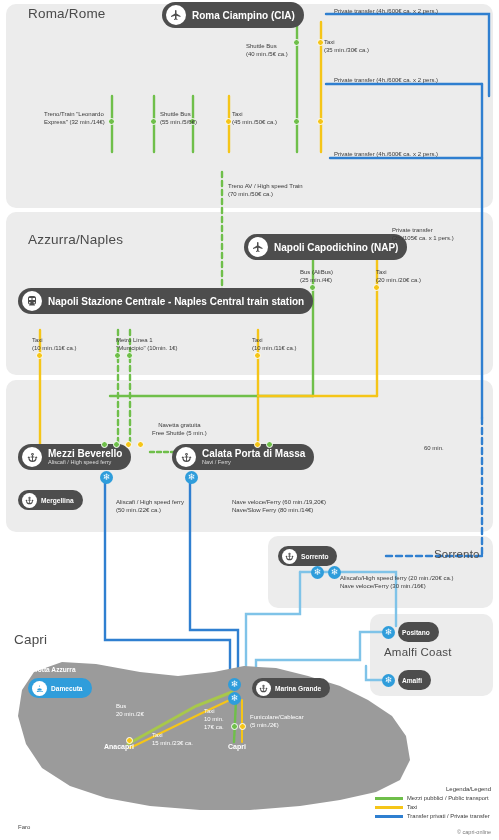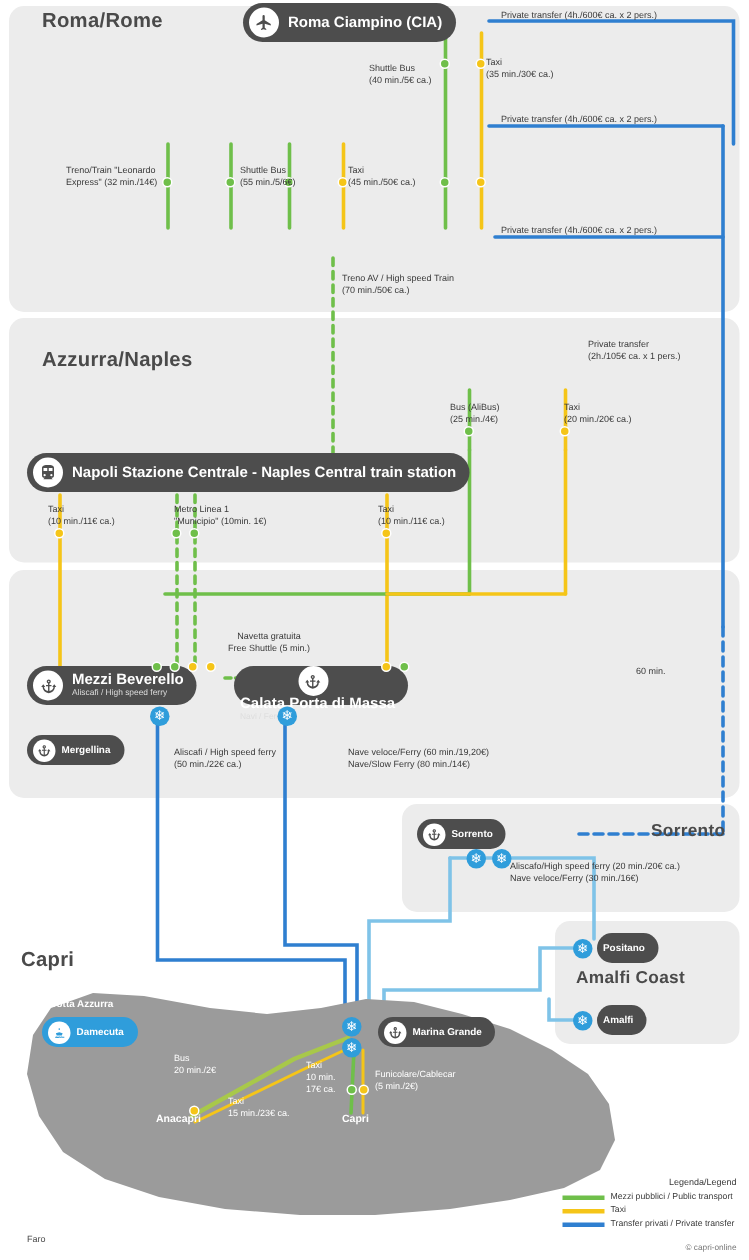--- a/index.html
+++ b/index.html
@@ -12,21 +12,21 @@
     overflow: hidden;
   }
   #stage { position:absolute; left:0; top:0; width:499px; height:840px; }
   .panel {
     position:absolute;
     background:#ececec;
     border-radius:10px;
   }
   .region-title {
     position:absolute;
-    font-weight:bold;
+    font-weight:normal;
     color:#4a4a4a;
     letter-spacing:0.2px;
   }
   .node {
     position:absolute;
     background:#4d4d4d;
     border-radius:13px;
     color:#ffffff;
     display:flex;
     align-items:center;
@@ -188,22 +188,30 @@
     <span class="ico">
       <svg width="12" height="12" viewBox="0 0 24 24">
           <path fill="#4d4d4d" d="M21 16v-2l-8-5V3.5A1.5 1.5 0 0 0 11.5 2 1.5 1.5 0 0 0 10 3.5V9l-8 5v2l8-2.5V19l-2 1.5V22l3.5-1 3.5 1v-1.5L13 19v-5.5z"></path>
         </svg>
     </span>
     <span class="lbl">Roma Ciampino (CIA)</span>
   </div>
 
 
 
-
-  <div class="node" style="left:18px; top:302px;align-items:center;">
+  <div class="node" style="left:244px; top:234px;">
+    <span class="ico">
+      <svg width="12" height="12" viewBox="0 0 24 24">
+          <path fill="#4d4d4d" d="M21 16v-2l-8-5V3.5A1.5 1.5 0 0 0 11.5 2 1.5 1.5 0 0 0 10 3.5V9l-8 5v2l8-2.5V19l-2 1.5V22l3.5-1 3.5 1v-1.5L13 19v-5.5z"></path>
+        </svg>
+    </span>
+    <span class="lbl">Napoli Capodichino (NAP)</span>
+  </div>
+
+  <div class="node" style="left:18px; top:288px;align-items:center;">
     <span class="ico">
       <svg width="12" height="12" viewBox="0 0 24 24">
           <path fill="#4d4d4d" d="M12 2c-4 0-8 .5-8 4v9.5A3.5 3.5 0 0 0 7.5 19L6 20.5V21h12v-.5L16.5 19a3.5 3.5 0 0 0 3.5-3.5V6c0-3.5-3.6-4-8-4M7.5 17A1.5 1.5 0 1 1 9 15.5 1.5 1.5 0 0 1 7.5 17m3.5-7H6V6h5zm2 0V6h5v4zm3.5 7a1.5 1.5 0 1 1 1.5-1.5 1.5 1.5 0 0 1-1.5 1.5"></path>
         </svg>
     </span>
     <span class="lbl">Napoli Stazione Centrale - Naples Central train station</span>
   </div>
 
   <div class="node" style="left:18px; top:444px; flex-direction:row;">
     <span class="ico">
@@ -211,21 +219,21 @@
           <path fill="#4d4d4d" d="M12 2a3 3 0 0 0-1 5.83V10H8v2h3v6.92A7 7 0 0 1 5.08 13H7l-3-4-3 4h2.06A9 9 0 0 0 12 22a9 9 0 0 0 8.94-9H23l-3-4-3 4h1.92A7 7 0 0 1 13 18.92V12h3v-2h-3V7.83A3 3 0 0 0 12 2m0 2a1 1 0 1 1-1 1 1 1 0 0 1 1-1"></path>
         </svg>
     </span>
     <span style="display:flex; flex-direction:column; line-height:1.1;">
       <span class="lbl">Mezzi Beverello</span>
       <span style="font-size:5.6px; color:#ddd;">Aliscafi / High speed ferry</span>
     </span>
   </div>
   <div style="position:absolute; left:18px; top:444px; width:136px; height:26px; border-radius:13px; background:transparent;"></div>
 
-  <div class="node" style="left:156px; top:444px;flex-direction:column;">
+  <div class="node" style="left:172px; top:444px;">
     <span class="ico">
       <svg width="11" height="11" viewBox="0 0 24 24">
           <path fill="#4d4d4d" d="M12 2a3 3 0 0 0-1 5.83V10H8v2h3v6.92A7 7 0 0 1 5.08 13H7l-3-4-3 4h2.06A9 9 0 0 0 12 22a9 9 0 0 0 8.94-9H23l-3-4-3 4h1.92A7 7 0 0 1 13 18.92V12h3v-2h-3V7.83A3 3 0 0 0 12 2m0 2a1 1 0 1 1-1 1 1 1 0 0 1 1-1"></path>
         </svg>
     </span>
     <span style="display:flex; flex-direction:column; line-height:1.1;">
       <span class="lbl">Calata Porta di Massa</span>
       <span style="font-size:5.6px; color:#ddd;">Navi / Ferry</span>
     </span>
   </div>

